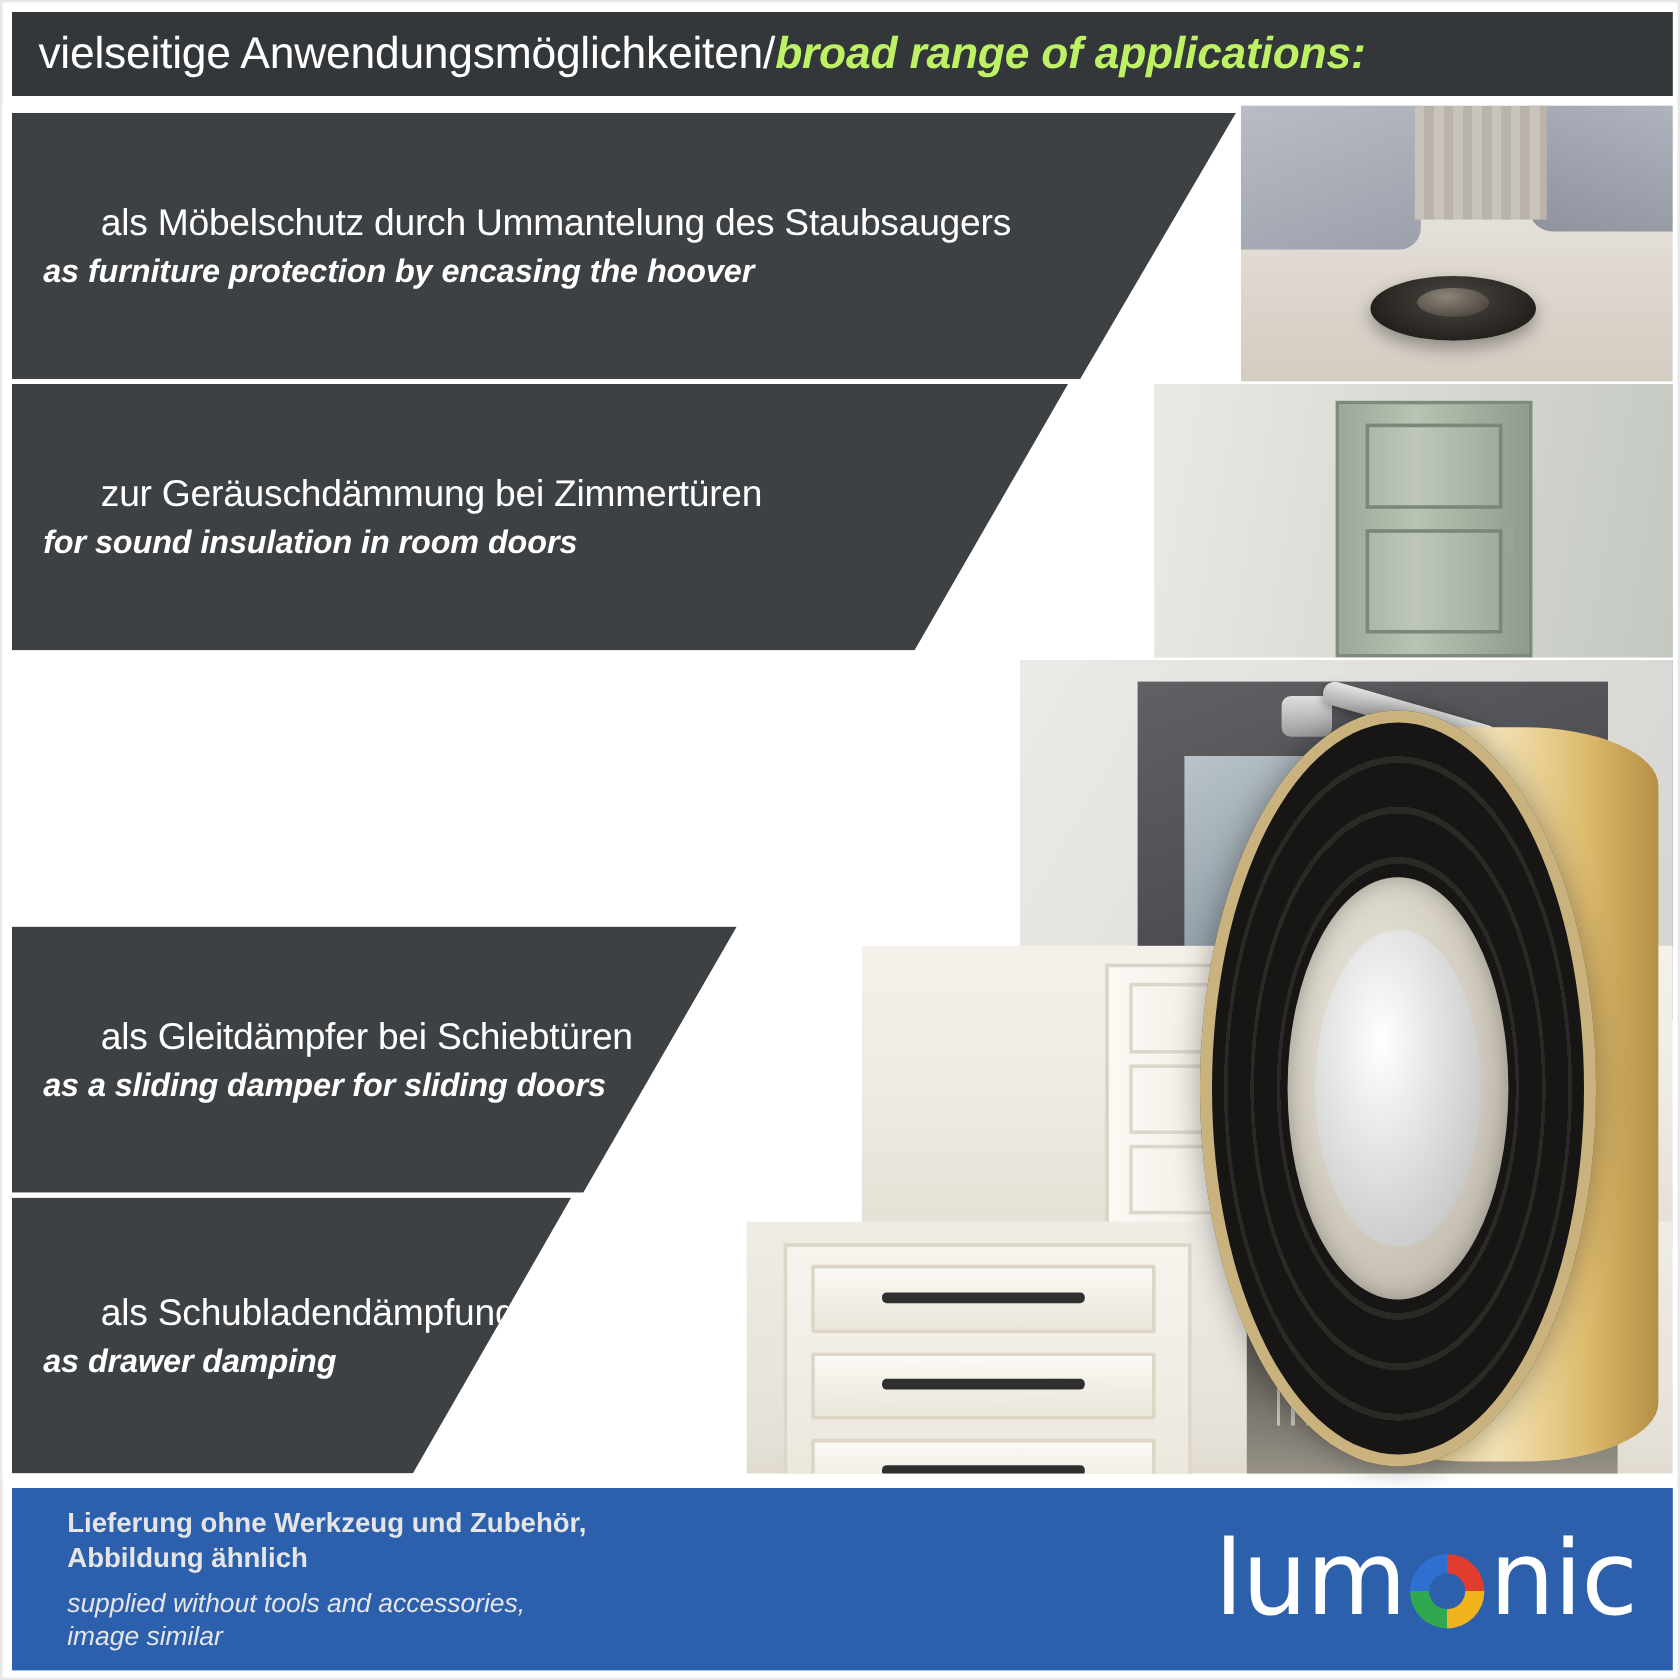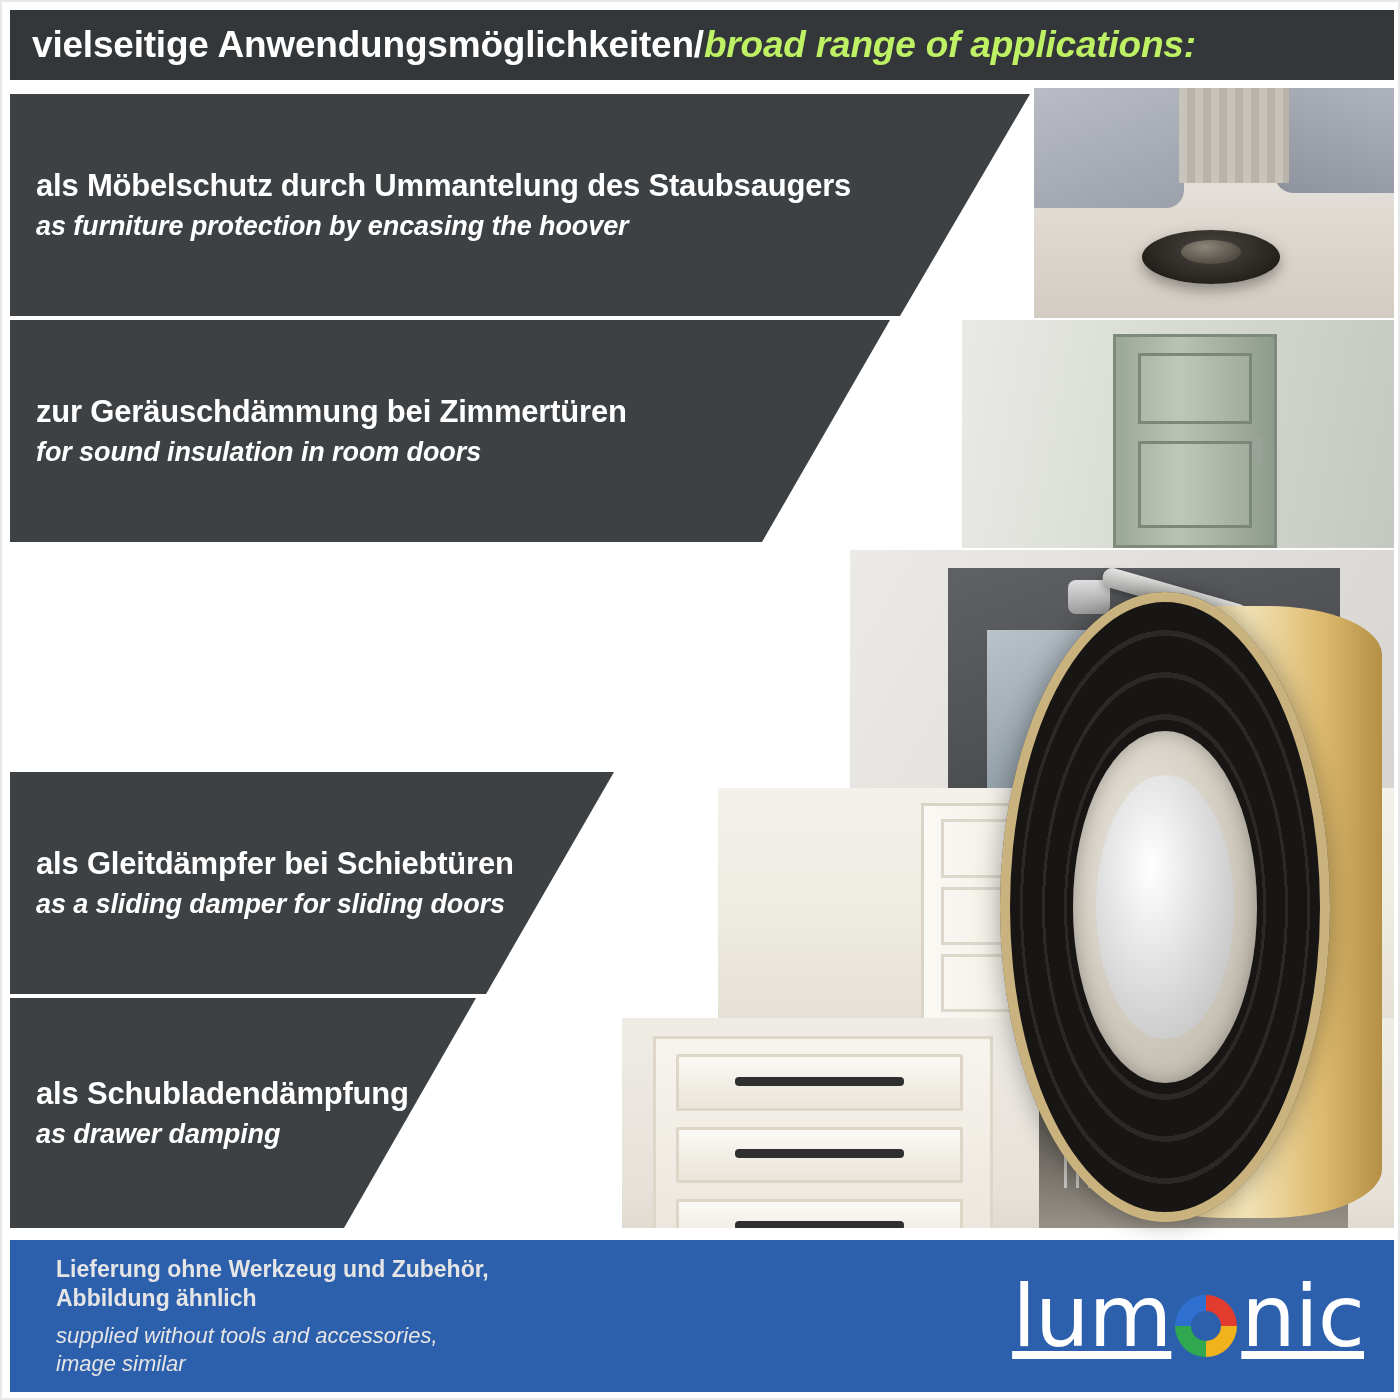--- a/index.html
+++ b/index.html
@@ -31,21 +31,21 @@
     display: flex;
     align-items: center;
     padding-left: 22px;
     box-sizing: border-box;
     overflow: hidden;
     white-space: nowrap;
   }
   .header .de {
     color: #ffffff;
     font-size: 37px;
-    font-weight: bold;
+    font-weight: normal;
     letter-spacing: -0.2px;
   }
   .header .en {
     color: #bef264;
     font-size: 37px;
     font-weight: bold;
     font-style: italic;
     letter-spacing: -0.2px;
     text-align: right;
   }
@@ -201,23 +201,24 @@
     background: #3d4144;
     color: #ffffff;
     box-sizing: border-box;
     padding-left: 26px;
     display: flex;
     flex-direction: column;
     justify-content: center;
   }
   .panel-row .de {
     font-size: 31px;
-    font-weight: bold;
+    font-weight: normal;
     line-height: 1.15;
     letter-spacing: -0.2px;
+    margin-left: 48px;
   }
   .panel-row .en {
     font-size: 27px;
     font-style: italic;
     font-weight: bold;
     line-height: 1.2;
     margin-top: 6px;
     letter-spacing: -0.1px;
   }
 
@@ -295,21 +296,20 @@
   .footer-text .de {
     font-size: 23px; font-weight: bold; line-height: 1.25;
   }
   .footer-text .en {
     font-size: 22px; font-weight: normal; font-style: italic; line-height: 1.25; margin-top: 10px;
   }
   .logo {
     display: flex; align-items: center;
     font-size: 86px; color: #ffffff; letter-spacing: -1px;
     font-family: "DejaVu Sans", sans-serif;
-    text-decoration: underline;
   }
   .logo .o-ring {
     display: inline-block;
     width: 62px; height: 62px;
     border-radius: 50%;
     margin: 0 4px;
     background:
       conic-gradient(#e23c2e 0deg 90deg, #f0b31c 90deg 180deg, #2fa84f 180deg 270deg, #2f6fd0 270deg 360deg);
     position: relative;
     top: 10px;

